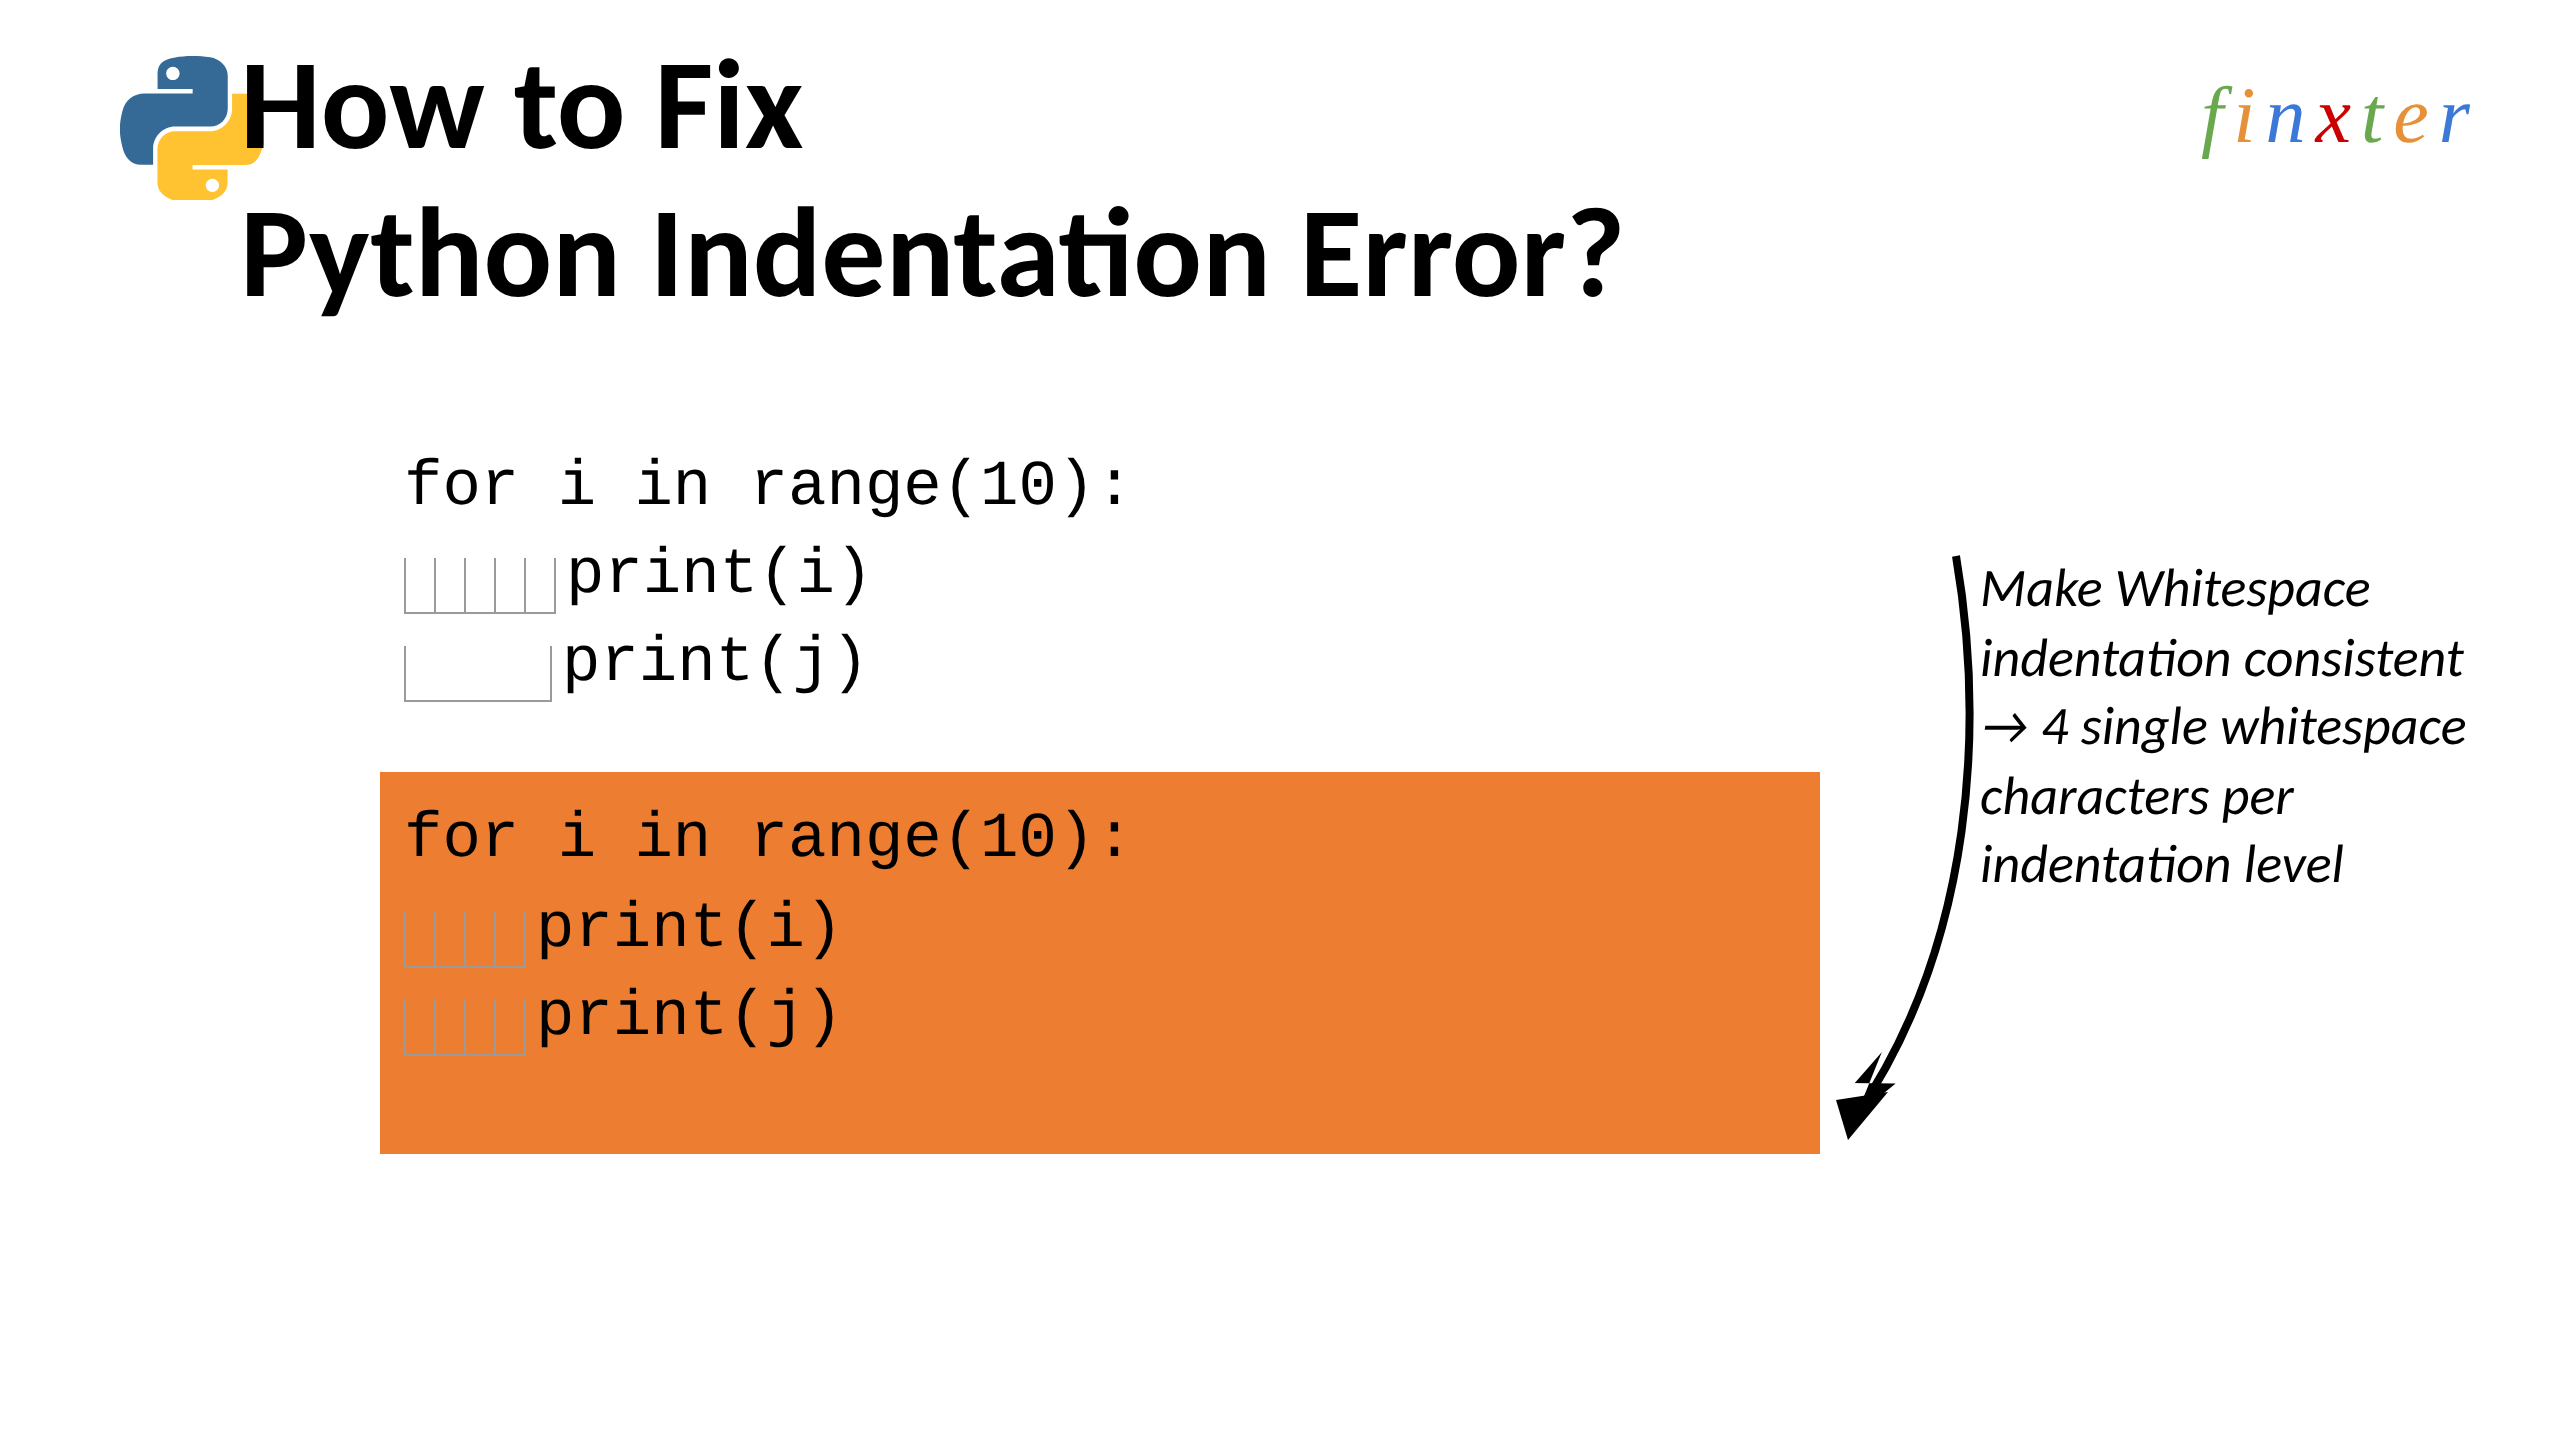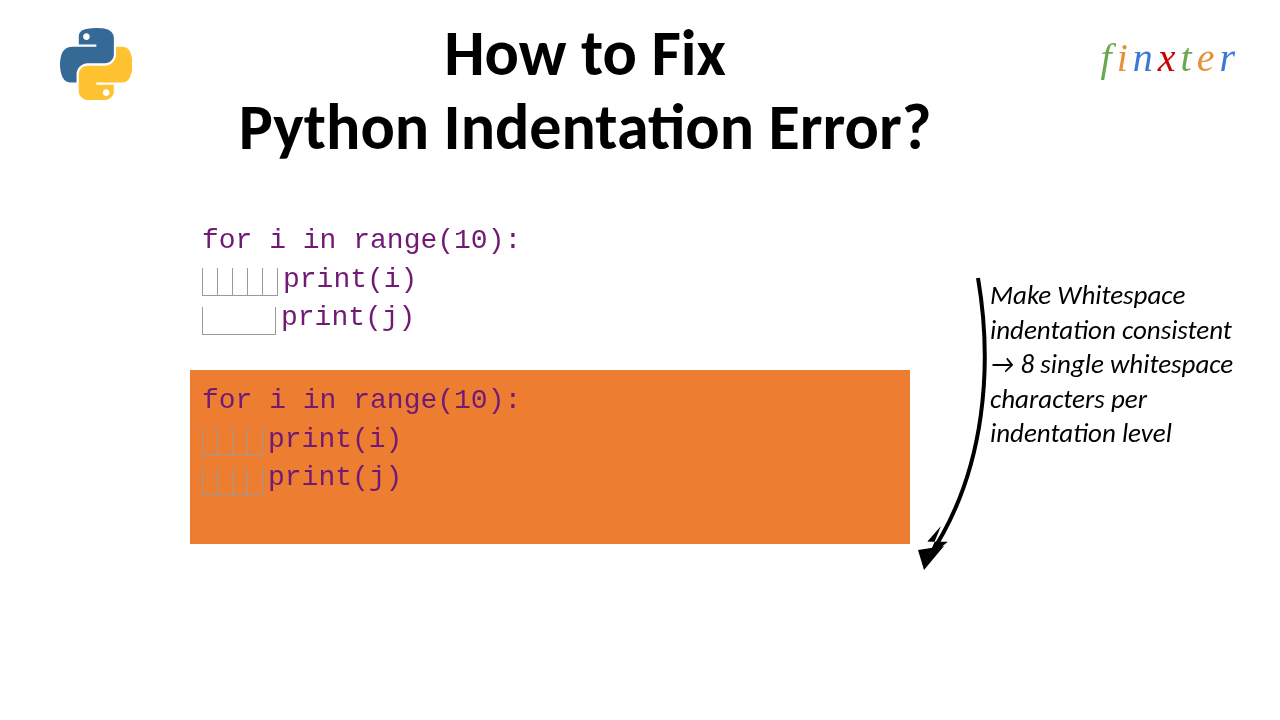--- a/index.html
+++ b/index.html
@@ -27,44 +27,44 @@
     font-size: 40px;
     letter-spacing: 5px;
     font-weight: 400;
     text-align: center;
   }
   .title {
     position: absolute;
     top: 18px;
     left: 0;
     right: 0;
-    text-align: center;
+    text-align: left;
     font-weight: 700;
     color: #000;
     line-height: 1.12;
     font-size: 64px;
     padding-left: 120px;
     padding-right: 230px;
   }
   .title-line2 {
     display: block;
     font-size: 64px;
     margin-top: 2px;
   }
   .code-area {
     position: absolute;
     top: 216px;
     left: 190px;
     width: 680px;
   }
   .code-block {
     font-family: "Courier New", Courier, monospace;
-    font-size: 28px;
+    font-size: 32px;
     line-height: 1.38;
-    color: #701a75;
+    color: #000000;
     padding: 6px 12px 10px 12px;
   }
   .code-block.fixed {
     background: #ed7d31;
     margin-top: 22px;
     padding: 12px 12px 46px 12px;
     width: 720px;
   }
   .code-line {
     display: flex;
@@ -176,13 +176,13 @@
   </div>
 
 </div>
 
 <svg class="arrow" viewBox="0 0 90 320">
   <path d="M 68 8 C 82 90, 78 200, 18 288" stroke="#000" stroke-width="4" fill="none"></path>
   <path d="M 18 288 L 34 268 L 14 272 L 24 254 Z" fill="#000" transform="rotate(12 18 288)"></path>
   <polygon points="14,300 34,276 8,280" fill="#000"></polygon>
 </svg>
 
-<div class="annotation">Make Whitespace indentation consistent → 8 single whitespace characters per indentation level</div>
+<div class="annotation">Make Whitespace indentation consistent → 4 single whitespace characters per indentation level</div>
 
 </body></html>

